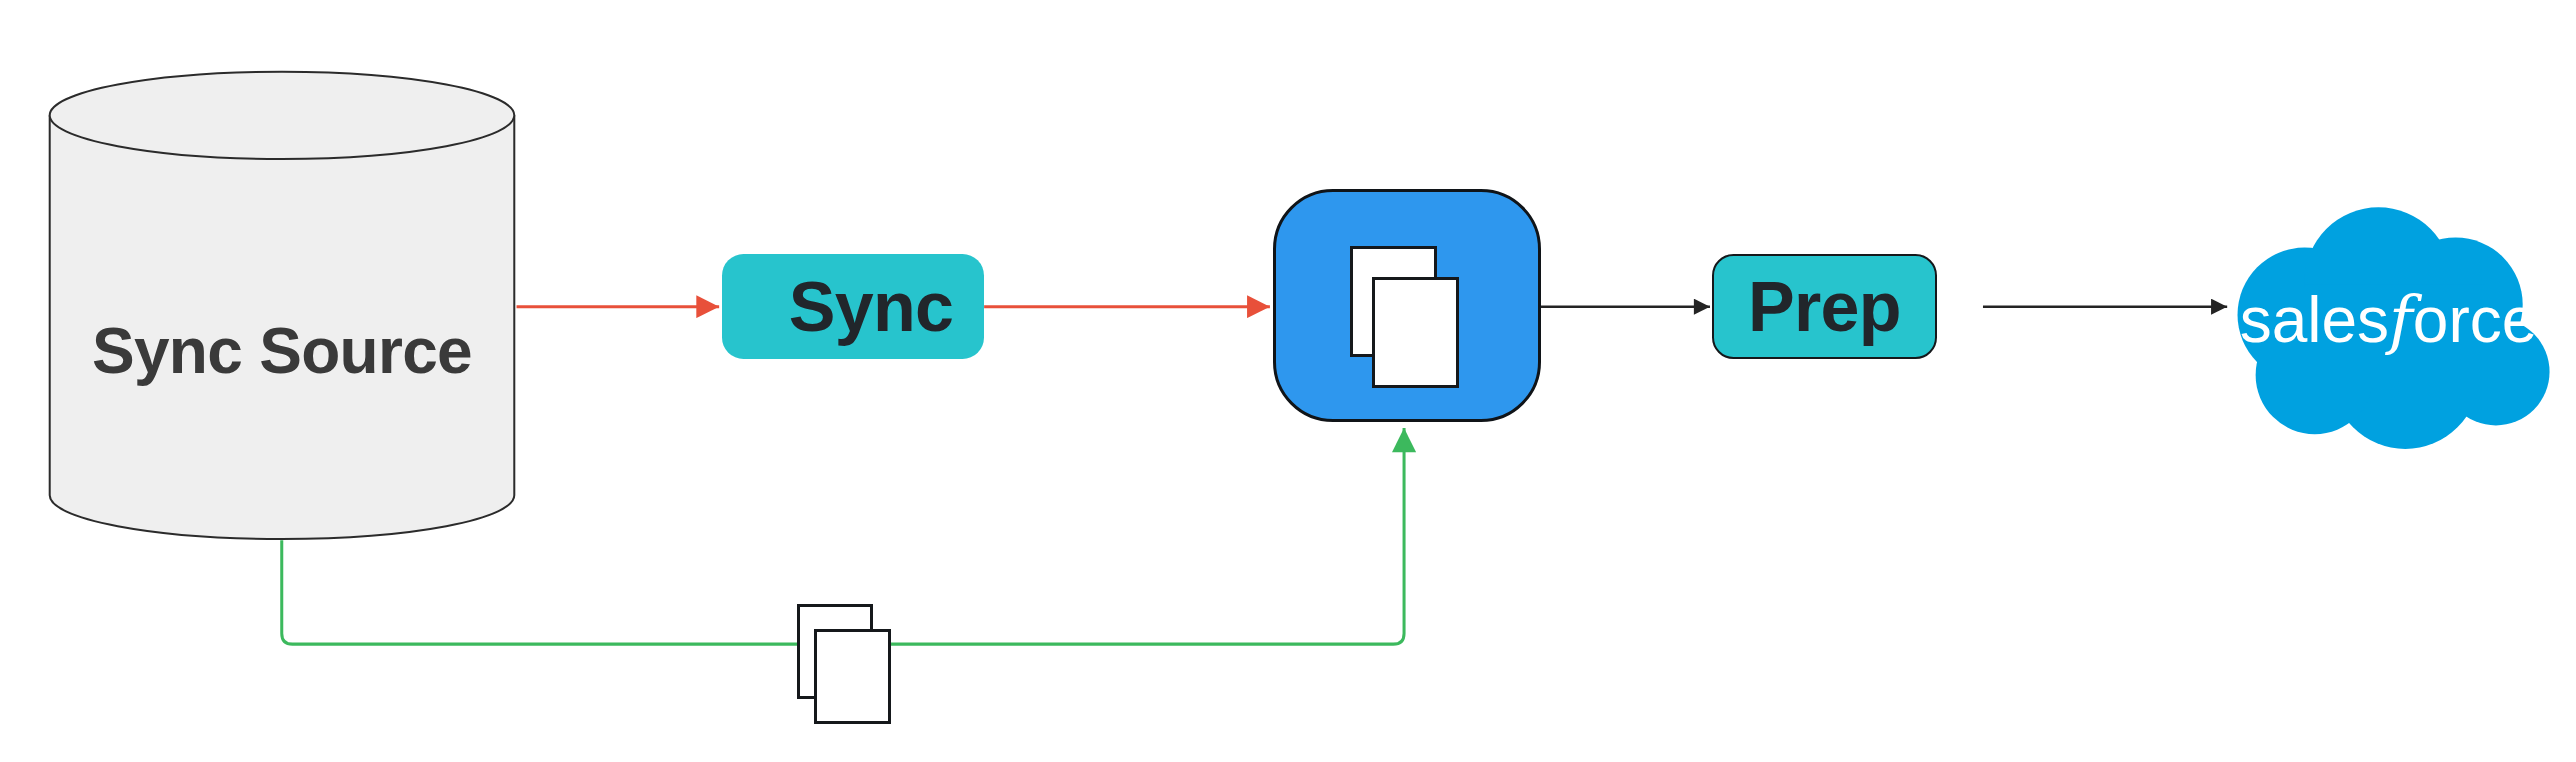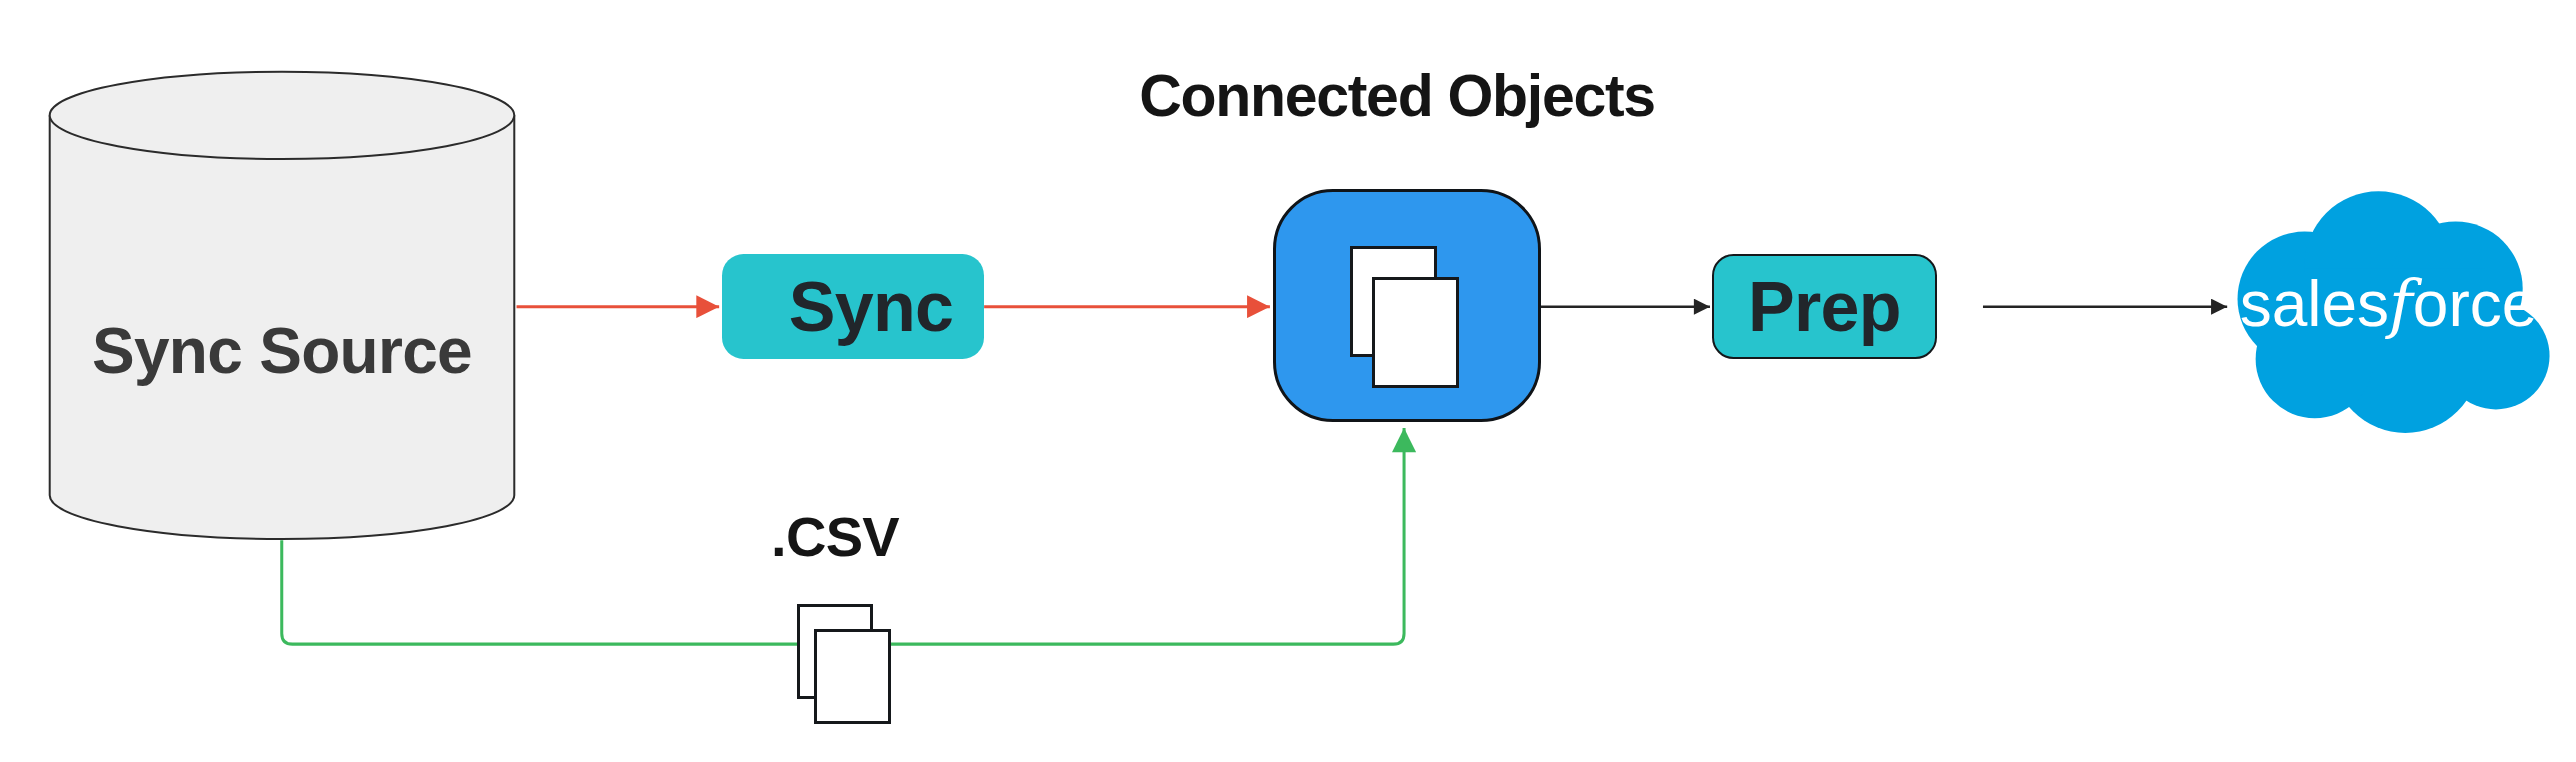--- a/index.html
+++ b/index.html
@@ -79,21 +79,21 @@
   .co-doc-front{left:1372px;top:277px;width:87px;height:111px;z-index:3;}
   
   .csv-label{
     position:absolute;left:751px;top:504px;width:168px;
     text-align:center;font-size:56px;font-weight:bold;
     color:var(--heading-text);z-index:3;letter-spacing:-0.7px;
   }
   .csv-doc-back{left:797px;top:604px;width:76px;height:95px;}
   .csv-doc-front{left:814px;top:629px;width:77px;height:95px;z-index:3;}
   
-  .sf-cloud{position:absolute;left:2224px;top:188px;width:329px;height:255px;z-index:2;}
+  .sf-cloud{position:absolute;left:2224px;top:204px;width:329px;height:255px;z-index:2;}
   .sf-cloud svg{position:absolute;left:0;top:0;}
   .sf-bump{fill:var(--salesforce-blue);}
   .sf-wordmark{
     position:absolute;left:0;top:79px;width:100%;
     text-align:center;font-size:64px;font-weight:normal;
     color:var(--salesforce-text);z-index:3;letter-spacing:0px;
   }
   .sf-f{font-style:italic;font-family:"DejaVu Serif", serif;}
 </style>
 </head>
@@ -119,35 +119,33 @@
     <path d="M 2956 457 L 3320 457" class="stroke-black" marker-end="url(#arrow-black)"></path>
     <path d="M 420 805 L 420 944 Q 420 960 436 960 L 2077 960 Q 2093 960 2093 944 L 2093 638" class="stroke-green" marker-end="url(#arrow-green)"></path>
   </svg>
 
   <svg class="cylinder" width="470" height="478" viewBox="0 0 700 712">
     <path class="cyl-shape" d="M 4 72 L 4 638 A 346 65 0 0 0 696 638 L 696 72"></path>
     <ellipse class="cyl-shape" cx="350" cy="72" rx="346" ry="65"></ellipse>
   </svg>
   <div class="data-source-label">Sync Source</div>
 
-  <div class="heading">Connected Objects</div>
 
   <div class="btn btn-sync">
     <span>Sync</span>
   </div>
 
   <div class="co-icon"></div>
   <div class="doc co-doc-back"></div>
   <div class="doc co-doc-front"></div>
 
   <div class="btn btn-prep">
     <span>Prep</span>
   </div>
 
-  <div class="csv-label">.CSV</div>
   <div class="doc csv-doc-back"></div>
   <div class="doc csv-doc-front"></div>
 
   <div class="sf-cloud">
     <svg width="329" height="255" viewBox="0 0 490 380">
       <circle class="sf-bump" cx="120" cy="165" r="100"></circle>
       <circle class="sf-bump" cx="230" cy="115" r="110"></circle>
       <circle class="sf-bump" cx="345" cy="150" r="100"></circle>
       <circle class="sf-bump" cx="405" cy="250" r="80"></circle>
       <circle class="sf-bump" cx="270" cy="255" r="110"></circle>

